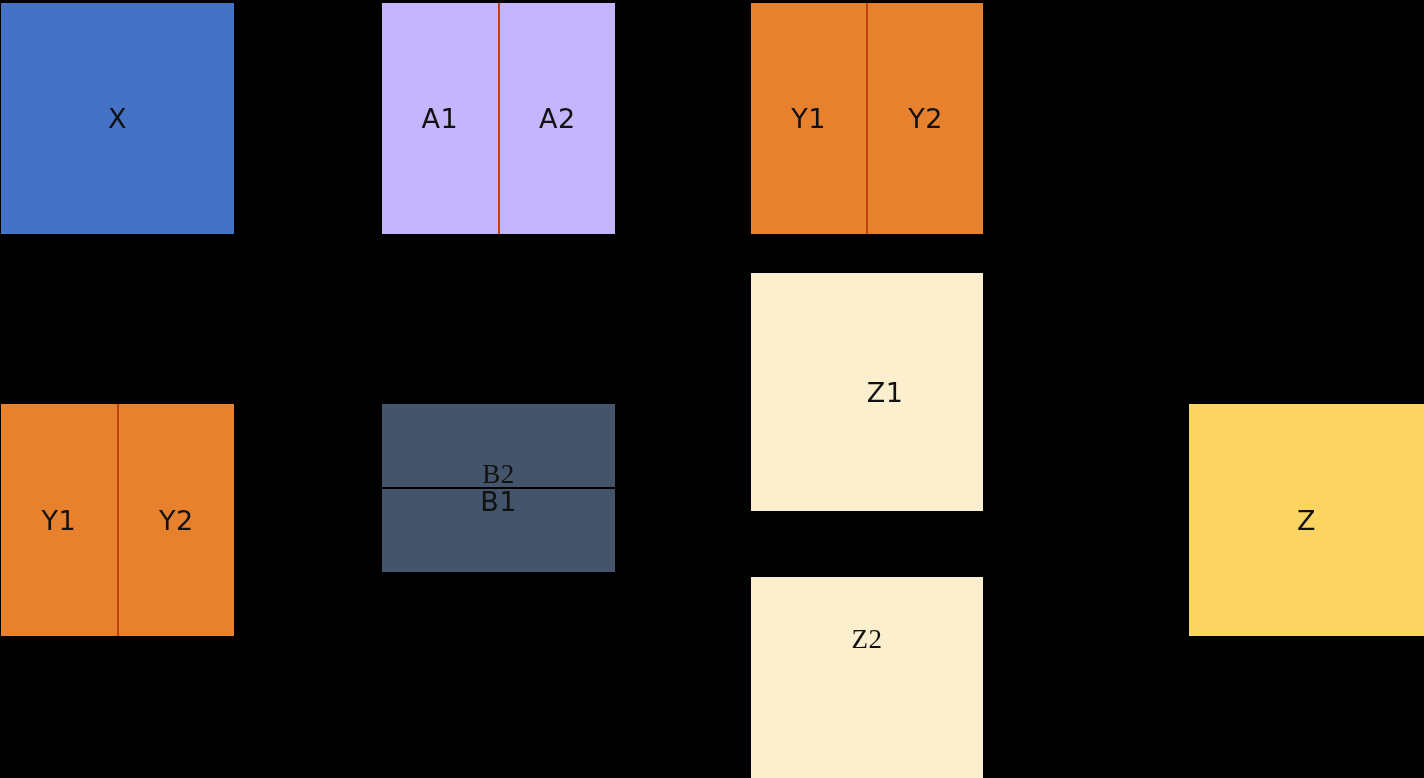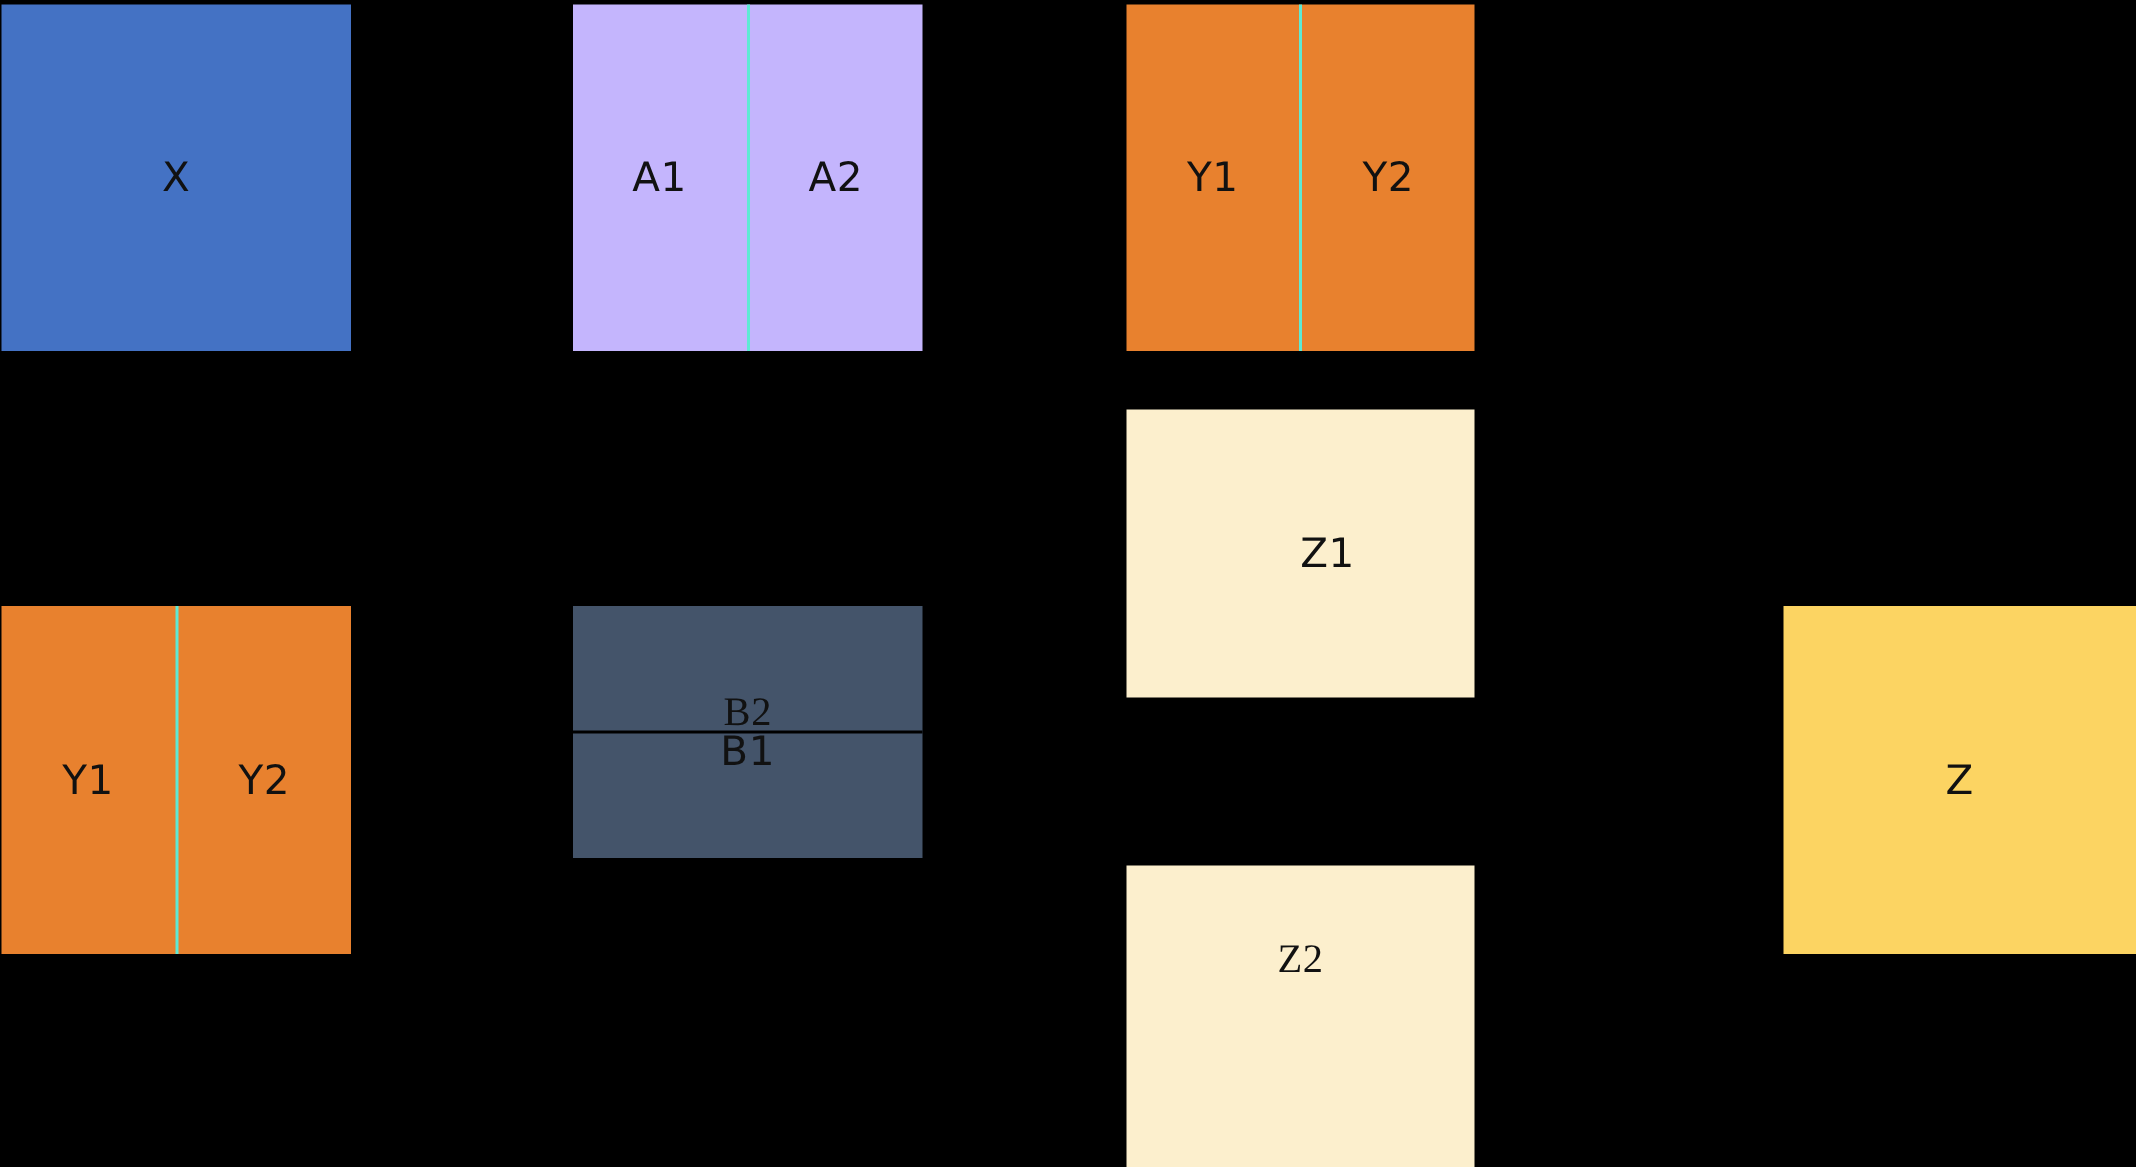--- a/index.html
+++ b/index.html
@@ -30,21 +30,21 @@
   .cell {
     position: relative;
     flex: 1 1 auto;
     display: flex;
     align-items: center;
     justify-content: center;
     box-sizing: border-box;
     height: 100%;
   }
   .split-h > .cell + .cell {
-    border-left: 2px solid #5eead4;
+    border-left: 2px solid #c2410c;
   }
   .split-v {
     flex-direction: column;
   }
   .split-v > .cell {
     width: 100%;
     height: auto;
     flex: 1 1 auto;
   }
   .split-v > .cell + .cell {
@@ -91,21 +91,21 @@
 
   <div class="block split-h" id="blk-ytop" style="left: 751px; top: 3px; width: 232px; height: 231px; background: rgb(232, 129, 46);">
     <div class="cell">
       <span class="label" style="color: rgb(17, 17, 17);">Y1</span>
     </div>
     <div class="cell">
       <span class="label" style="color: rgb(17, 17, 17);">Y2</span>
     </div>
   </div>
 
-  <div class="block" id="blk-z1" style="left: 751px; top: 273px; width: 232px; height: 192px; background: rgb(252, 239, 205); padding-left: 36px;">
+  <div class="block" id="blk-z1" style="left: 751px; top: 273px; width: 232px; height: 238px; background: rgb(252, 239, 205); padding-left: 36px;">
     <div class="cell">
       <span class="label" style="color: rgb(17, 17, 17);">Z1</span>
     </div>
   </div>
 
   <div class="block split-h" id="blk-ybot" style="left: 1px; top: 404px; width: 233px; height: 232px; background: rgb(232, 129, 46);">
     <div class="cell">
       <span class="label" style="color: rgb(17, 17, 17);">Y1</span>
     </div>
     <div class="cell">

